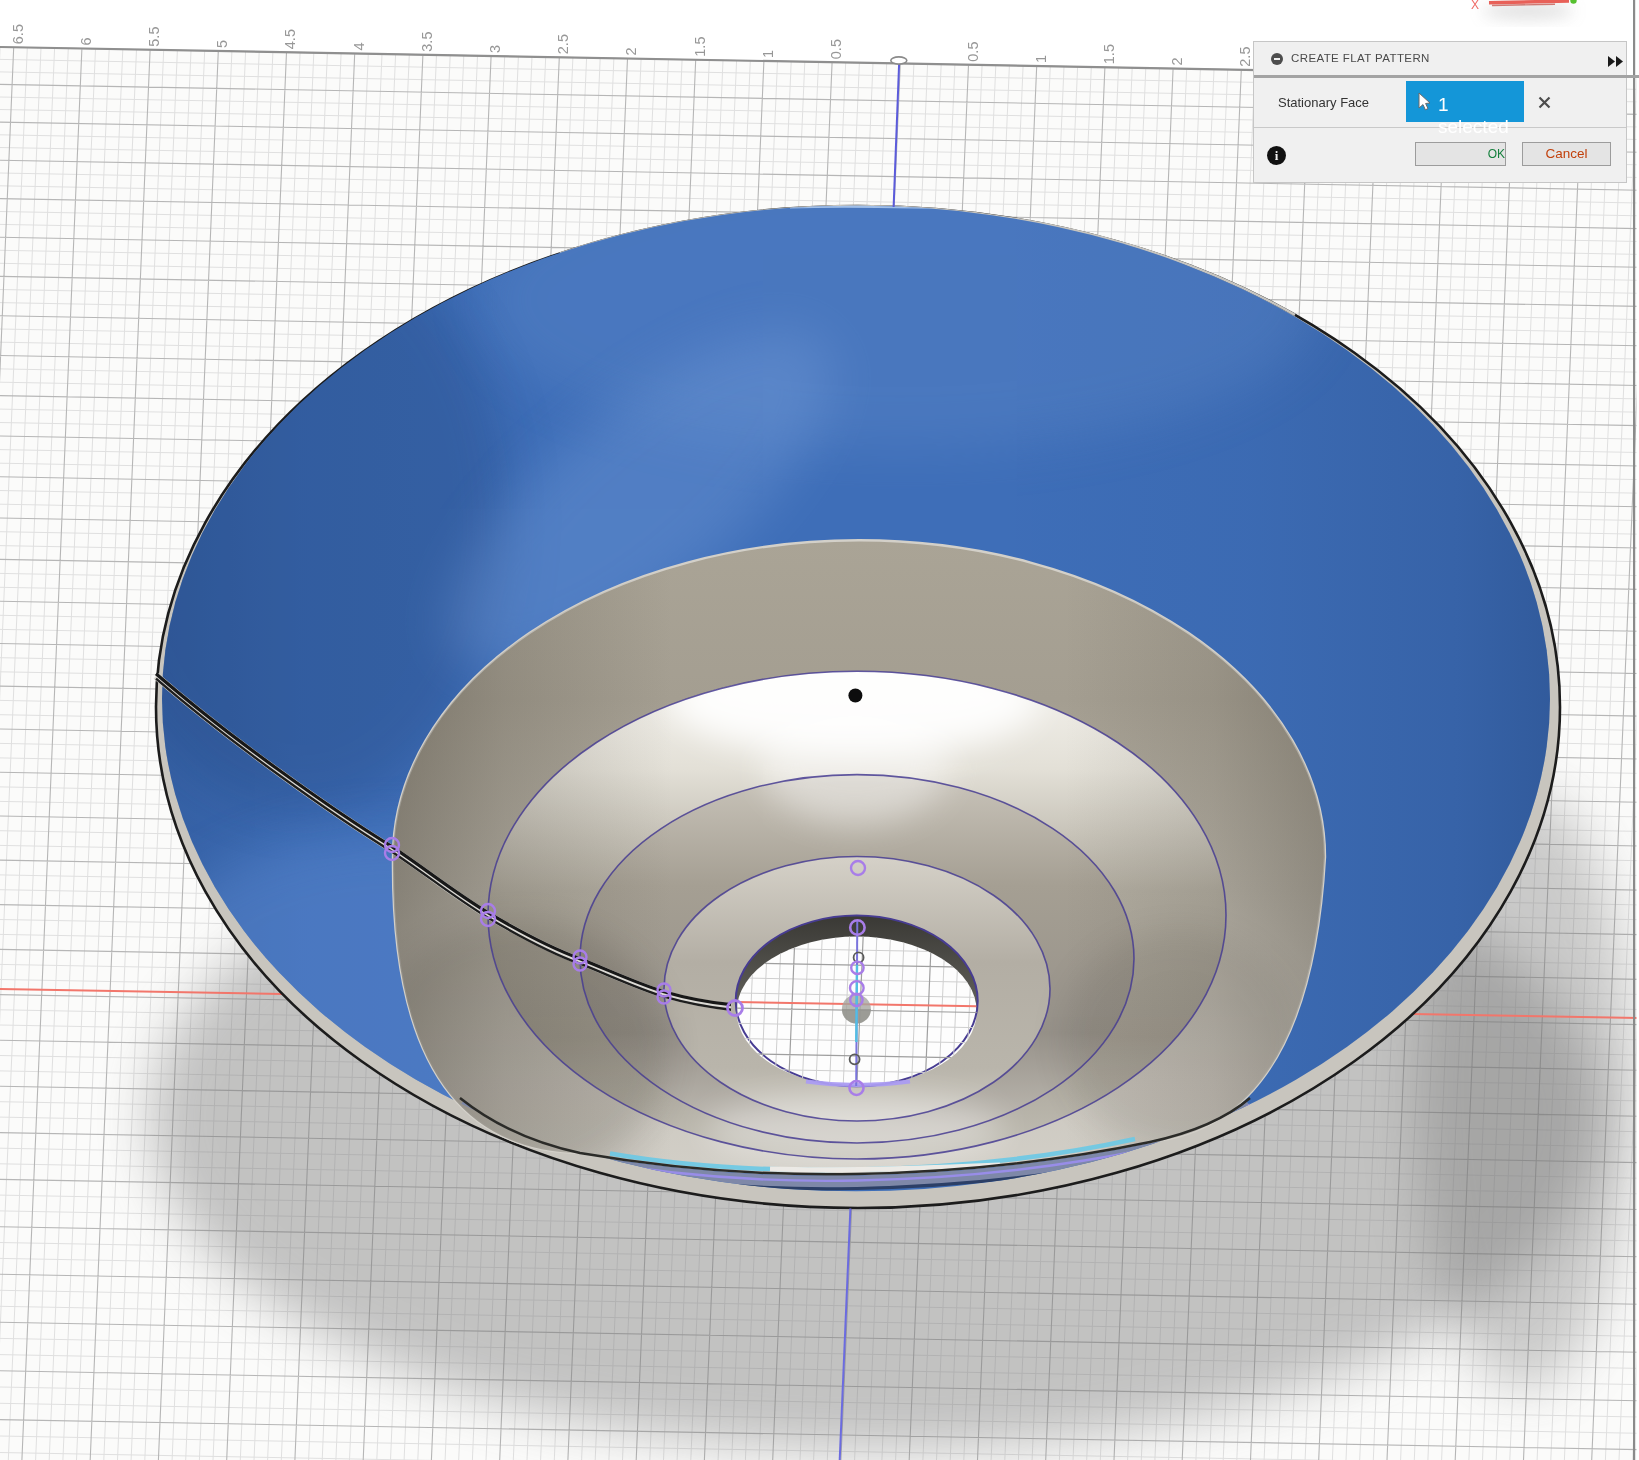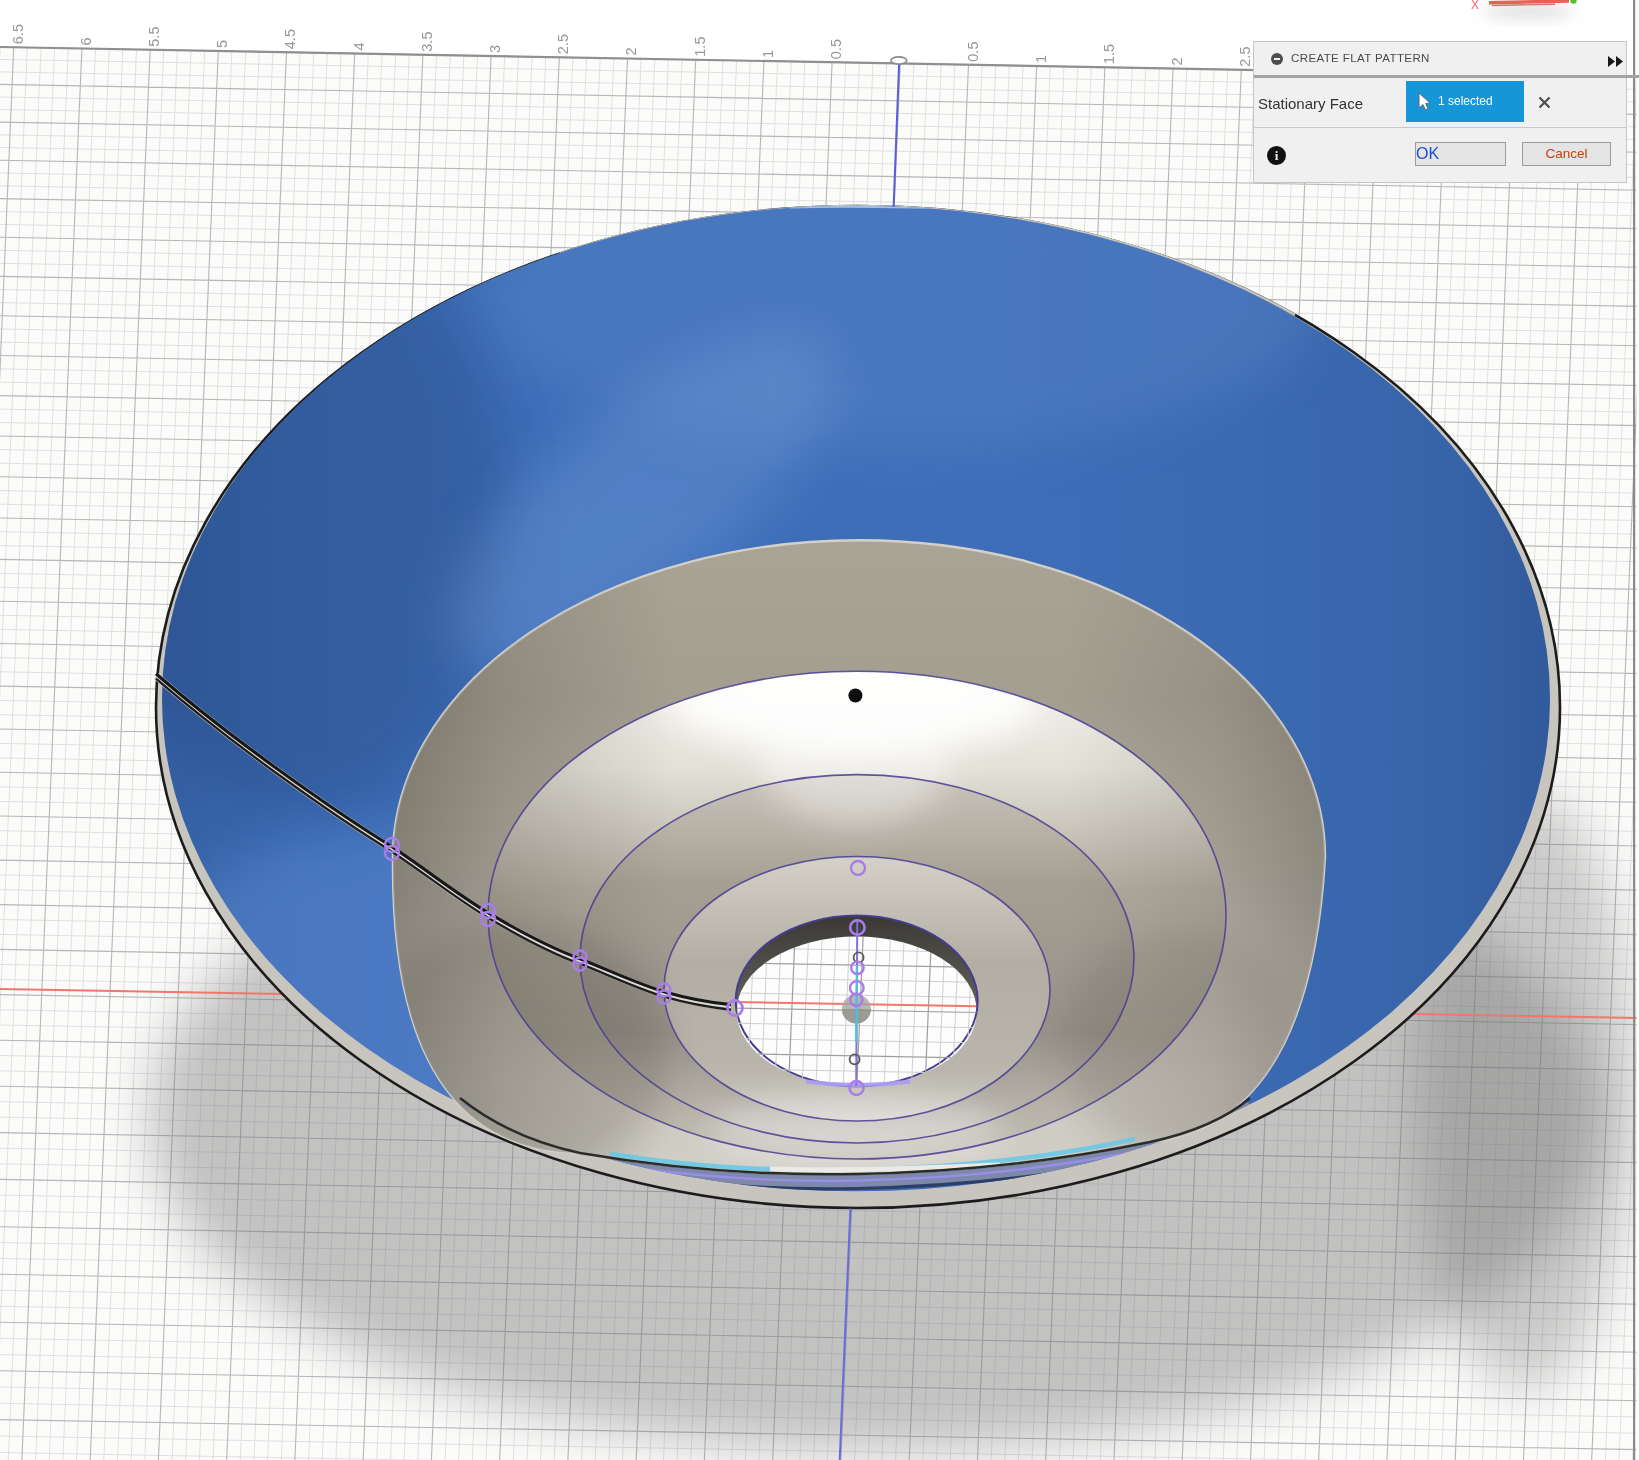--- a/index.html
+++ b/index.html
@@ -204,30 +204,30 @@
   <div style="position:absolute;left:0;top:0;width:100%;height:33px;border-bottom:3px solid #a3a3a3;padding-left:38px;">
     <div style="position:absolute;left:17px;top:11px;width:12px;height:12px;border-radius:50%;background:#4d4d4d;"></div>
     <div style="position:absolute;left:20px;top:16px;width:6px;height:2px;background:#f0f0f0;"></div>
     <div style="position:absolute;left:37px;top:10px;font-size:11.5px;color:#4a4a4a;letter-spacing:0.4px;">CREATE FLAT PATTERN</div>
     <svg style="position:absolute;left:354px;top:14px;" width="16" height="12">
           <polygon points="0,0 7,5.5 0,11" fill="#1a1a1a"></polygon>
           <polygon points="8,0 15,5.5 8,11" fill="#1a1a1a"></polygon>
         </svg>
   </div>
   <div style="position:absolute;left:0;top:34px;width:100%;height:51px;border-bottom:1px solid #c9c9c9;">
-    <div style="position:absolute;left:4px;top:19px;font-size:15px;color:#333;">Stationary Face</div>
+    <div style="position:absolute;left:24px;top:19px;font-size:13px;color:#333;">Stationary Face</div>
     <div style="position:absolute;left:152px;top:5px;width:118px;height:41px;background:#1496d8;">
       <svg style="position:absolute;left:12px;top:11px;" width="14" height="19">
             <path d="M1,1 L1,16 L5,12.6 L7.4,17.8 L10,16.6 L7.6,11.5 L12,11 Z" fill="#ffffff" stroke="#6a6a6a" stroke-width="1"></path>
           </svg>
-      <div style="position:absolute;left:32px;top:13px;font-size:12px;color:#fff;">1 selected</div>
+      <div style="position:absolute;left:32px;top:13px;font-size:19px;color:#fff;">1 selected</div>
     </div>
     <svg style="position:absolute;left:284px;top:20px;" width="13" height="13">
           <path d="M1.5,1.5 L11.5,11.5 M11.5,1.5 L1.5,11.5" stroke="#4d4d4d" stroke-width="2.2"></path>
         </svg>
   </div>
   <div style="position:absolute;left:0;top:86px;width:100%;height:54px;">
     <div style="position:absolute;left:13px;top:18px;width:19px;height:19px;border-radius:50%;background:#111;color:#f0f0f0;font-size:13px;font-weight:bold;text-align:center;line-height:19px;font-family:'Liberation Serif',serif;">i</div>
-    <div style="position:absolute;left:161px;top:14px;width:89px;height:22px;background:#e4e4e4;border:1px solid #9c9c9c;font-size:16px;color:#1d4ed8;text-align:left;line-height:22px;">OK</div>
+    <div style="position:absolute;left:161px;top:14px;width:89px;height:22px;background:#e4e4e4;border:1px solid #9c9c9c;font-size:12px;color:#15803d;text-align:right;line-height:22px;">OK</div>
     <div style="position:absolute;left:268px;top:14px;width:87px;height:22px;background:#e4e4e4;border:1px solid #9c9c9c;font-size:13.5px;color:#c2410c;text-align:center;line-height:22px;">Cancel</div>
   </div>
 </div>
 
 </div>
 </body></html>

